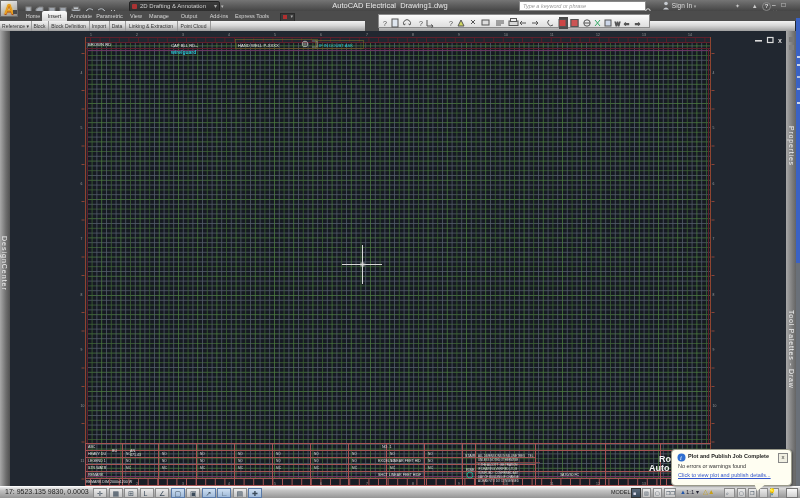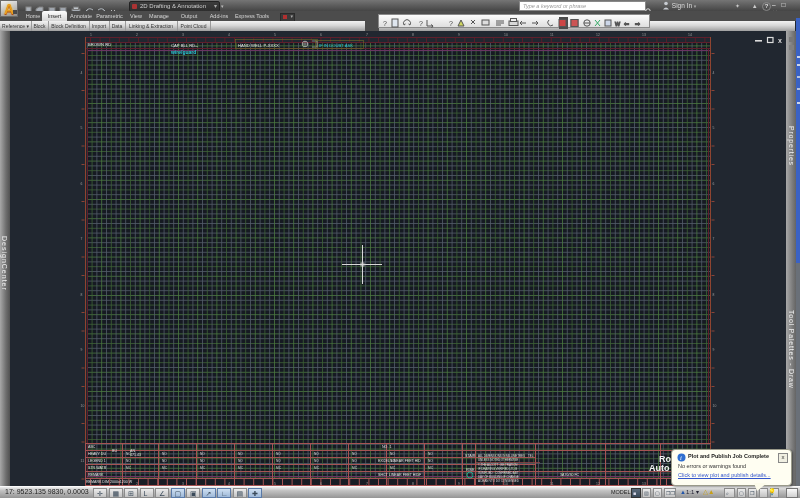--- a/index.html
+++ b/index.html
@@ -94,20 +94,21 @@
         <path d="M62 5 q3 -4 7 -1" stroke="#b0b6bc"></path>
           <path d="M62 5 l2 -1.5 M62 5 l2.2 0.8" stroke="#b0b6bc"></path>
         <path d="M81 5 q-3 -4 -7 -1" stroke="#b0b6bc"></path>
           <path d="M81 5 l-2 -1.5 M81 5 l-2.2 0.8" stroke="#b0b6bc"></path>
         <path d="M87 4 l2 2 2 -2" stroke="#bbb"></path>
       </g>
     </svg>
   </div>
   <div class="abs" id="wsbox"><span style="position:absolute;left:2px;top:1.5px;width:5px;height:5px;background:#a33;border-radius:1px"></span><span style="margin-left:10px">2D Drafting &amp; Annotation</span><span style="position:absolute;right:2px;top:0;color:#aaa">▾</span></div>
   <div class="abs" style="left:221px;top:3px;color:#bbb;font-size:5px;">▾</div>
+  <div class="abs" id="apptitle">AutoCAD Electrical &nbsp;Drawing1.dwg</div>
   <div class="abs" id="search">Type a keyword or phrase</div>
   <div class="abs" style="left:645px;top:2px;width:8px;height:7px;"><svg width="8" height="8">
         <circle cx="3" cy="3" r="2.2" fill="none" stroke="#ddd"></circle>
         <line x1="4.6" y1="4.6" x2="7" y2="7" stroke="#ddd"></line>
       </svg></div>
   <div class="abs" id="signin"><svg width="8" height="9" style="vertical-align:-2px">
         <circle cx="4" cy="2.5" r="1.8" fill="#c8ccd2"></circle>
         <path d="M1 8.5 q3 -4 6 0 z" fill="#c8ccd2"></path>
       </svg> Sign In <span style="font-size:5px;color:#aaa">▾</span></div>
   <div class="abs" style="left:735px;top:2px;color:#ccc;font-size:6px;letter-spacing:5px;">✦ ▲</div>

